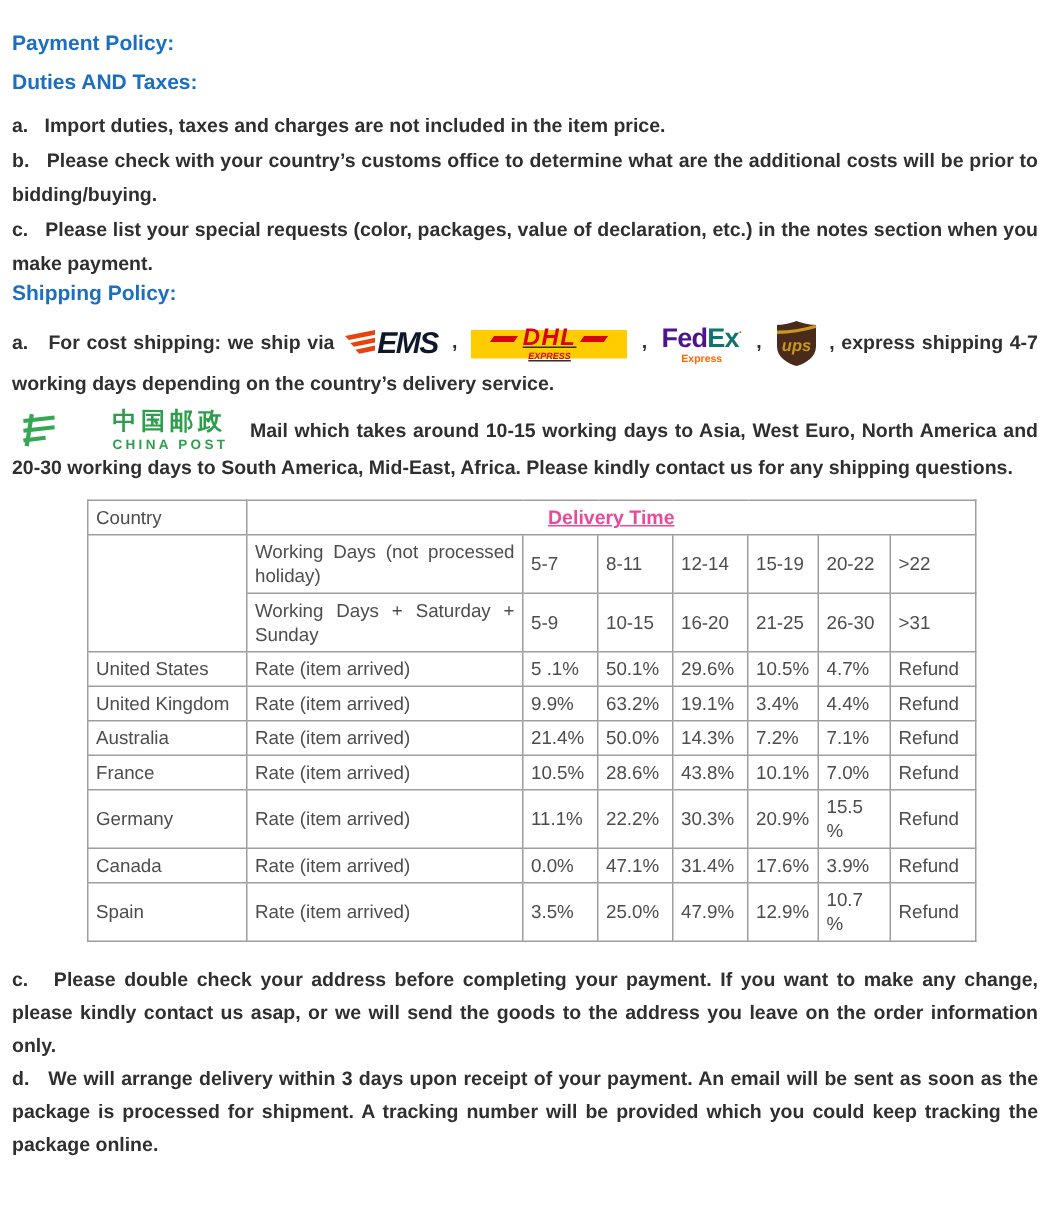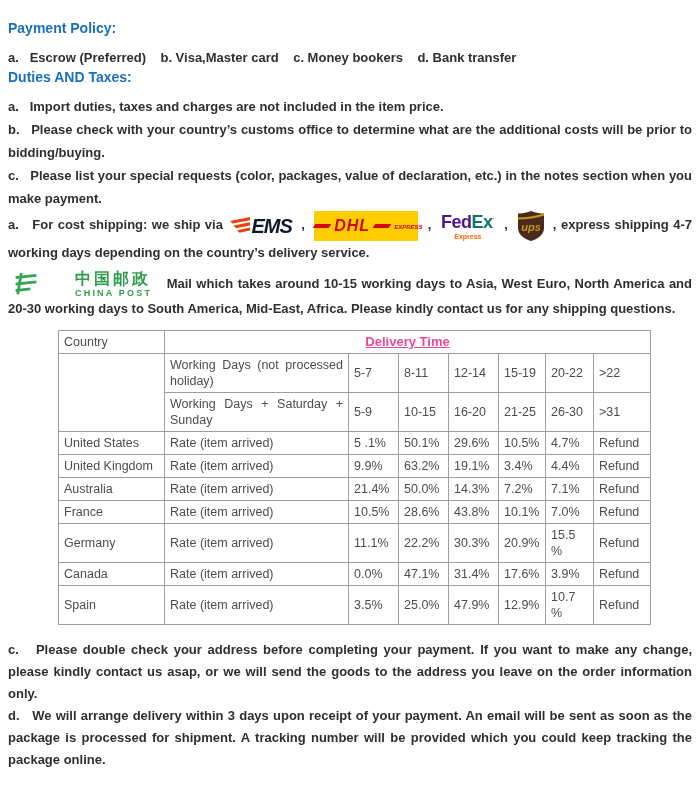--- a/index.html
+++ b/index.html
@@ -37,22 +37,22 @@
 
   
   .ems { align-items: center; }
   .ems-text {
     font-style: italic; font-weight: 900;
     font-size: 20px; letter-spacing: -1px;
     color: #0f172a; line-height: 1; margin-left: 1px;
   }
   
   .dhl {
-    flex-direction: row; align-items: center; justify-content: center;
-    background: #ffcc00; width: 104px; height: 30px; padding: 2px 4px;
+    flex-direction: column; align-items: center; justify-content: center;
+    background: #ffcc00; width: 104px; height: 19px; padding: 2px 4px; text-decoration: underline;
   }
   .dhl-row { display: flex; align-items: center; }
   .dhl-dash { width: 16px; height: 4px; background: #d40511; transform: skewX(-35deg); margin: 0 4px; }
   .dhl-word { font-style: italic; font-weight: 900; font-size: 16px; color: #d40511; letter-spacing: 1px; line-height: 1; }
   .dhl-sub { font-size: 6px; font-style: italic; font-weight: 700; color: #d40511; line-height: 1; margin-top: 1px; }
   
   .fedex { flex-direction: column; align-items: center; }
   .fedex-main { line-height: 1; white-space: nowrap; }
   .fedex-fed { color: #4d148c; font-weight: 800; font-size: 18px; letter-spacing: -0.5px; }
   .fedex-ex  { color: #0f766e; font-weight: 800; font-size: 18px; letter-spacing: -0.5px; }
@@ -96,27 +96,27 @@
   col.c-v4 { width: 47px; }
   col.c-v5 { width: 48px; }
   col.c-v6 { width: 57px; }
 </style>
 </head>
 <body>
 
 <div class="page">
 
   <h2 class="sec-heading">Payment Policy:</h2>
-  <p class="para">a.&nbsp;&nbsp;&nbsp;Escrow (Preferred)&nbsp;&nbsp;&nbsp;&nbsp;b. Visa,Master card&nbsp;&nbsp;&nbsp;&nbsp;c. Money bookers&nbsp;&nbsp;&nbsp;&nbsp;d. Bank transfer</p>
 
   <h2 class="sec-heading gap-md">Duties AND Taxes:</h2>
   <p class="para">a.&nbsp;&nbsp;&nbsp;Import duties, taxes and charges are not included in the item price.</p>
   <p class="para">b.&nbsp;&nbsp;&nbsp;Please check with your country’s customs office to determine what are the additional costs will be prior to bidding/buying.</p>
   <p class="para">c.&nbsp;&nbsp;&nbsp;Please list your special requests (color, packages, value of declaration, etc.) in the notes section when you make payment.</p>
 
+  <h2 class="sec-heading gap-sm">Shipping Policy:</h2>
 
   <p class="para logos-line">
     <span>a.&nbsp;&nbsp;&nbsp;For cost shipping: we ship via</span>
     <span class="logo ems">
       <svg width="20" height="18" viewBox="0 0 20 18">
         <g fill="#e8420e">
           <polygon points="0,4 20,0 20,3.2 2.5,6.6"></polygon>
           <polygon points="3.5,8.6 20,5.2 20,8.4 6,11.2"></polygon>
           <polygon points="7,13.2 20,10.4 20,13.6 9.5,15.8"></polygon>
         </g>

